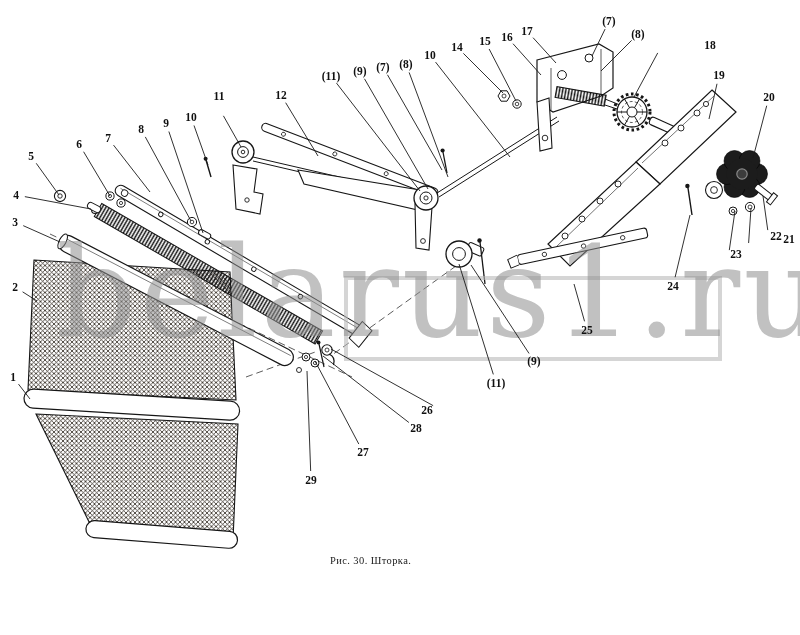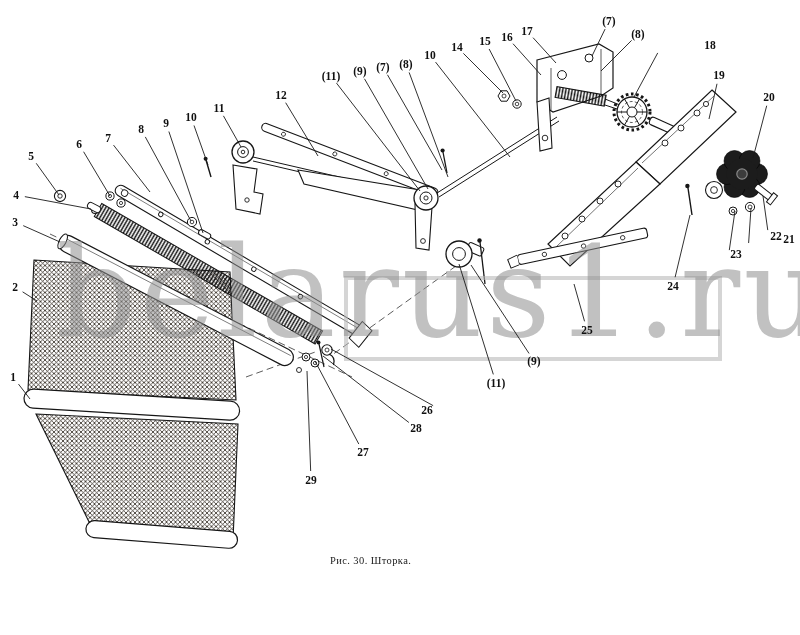--- a/index.html
+++ b/index.html
@@ -293,21 +293,21 @@
       <span class="part-label" style="left: 13px; top: 377px;">1</span>
       <span class="part-label" style="left: 15px; top: 287px;">2</span>
       <span class="part-label" style="left: 15px; top: 222px;">3</span>
       <span class="part-label" style="left: 16px; top: 195px;">4</span>
       <span class="part-label" style="left: 31px; top: 156px;">5</span>
       <span class="part-label" style="left: 79px; top: 144px;">6</span>
       <span class="part-label" style="left: 108px; top: 138px;">7</span>
       <span class="part-label" style="left: 141px; top: 129px;">8</span>
       <span class="part-label" style="left: 166px; top: 123px;">9</span>
       <span class="part-label" style="left: 191px; top: 117px;">10</span>
-      <span class="part-label" style="left: 219px; top: 108px;">11</span>
+      <span class="part-label" style="left: 219px; top: 96px;">11</span>
       <span class="part-label" style="left: 281px; top: 95px; text-align: right;">12</span>
       <span class="part-label" style="left: 331px; top: 76px;">(11)</span>
       <span class="part-label" style="left: 360px; top: 71px;">(9)</span>
       <span class="part-label" style="left: 383px; top: 67px;">(7)</span>
       <span class="part-label" style="left: 406px; top: 64px;">(8)</span>
       <span class="part-label" style="left: 430px; top: 55px;">10</span>
       <span class="part-label" style="left: 457px; top: 47px;">14</span>
       <span class="part-label" style="left: 485px; top: 41px;">15</span>
       <span class="part-label" style="left: 507px; top: 37px;">16</span>
       <span class="part-label" style="left: 527px; top: 31px;">17</span>

